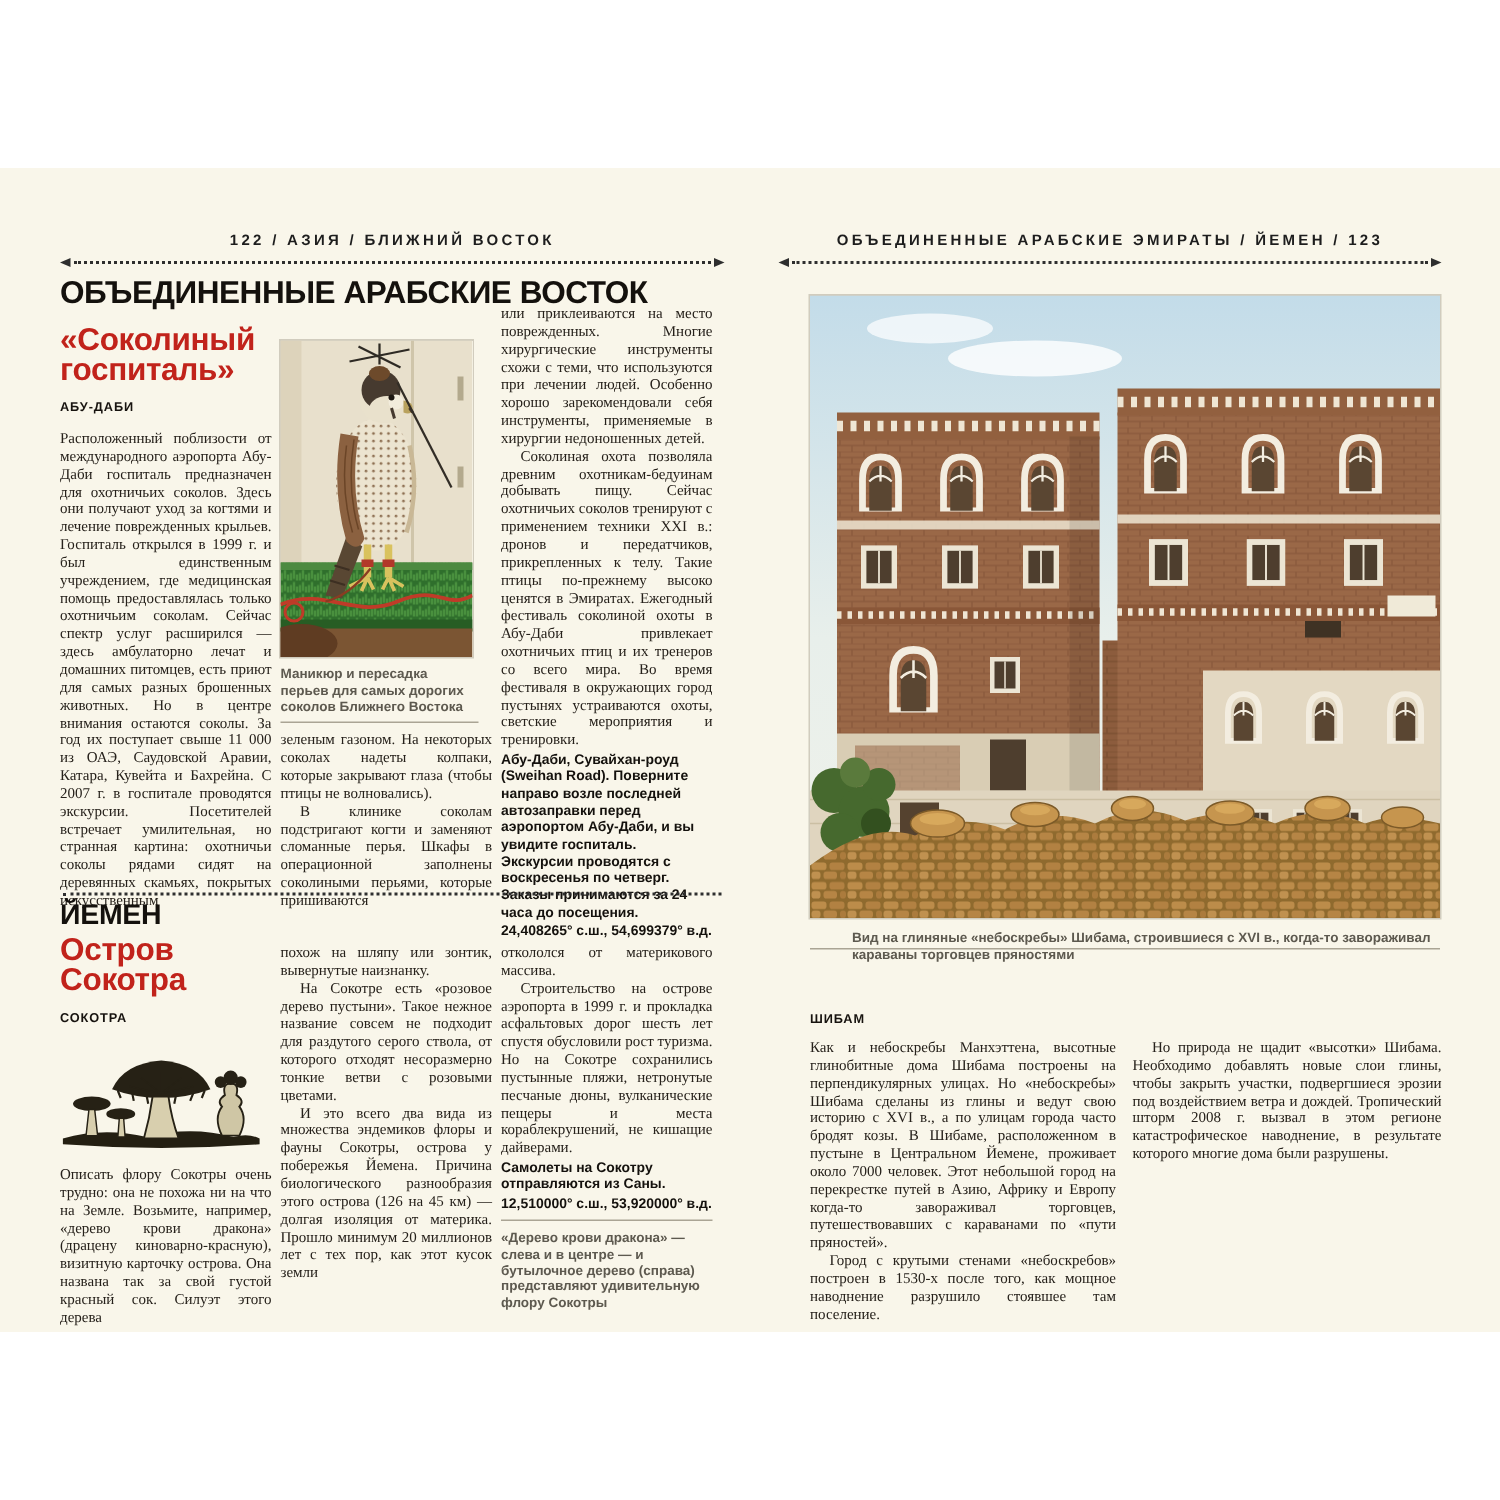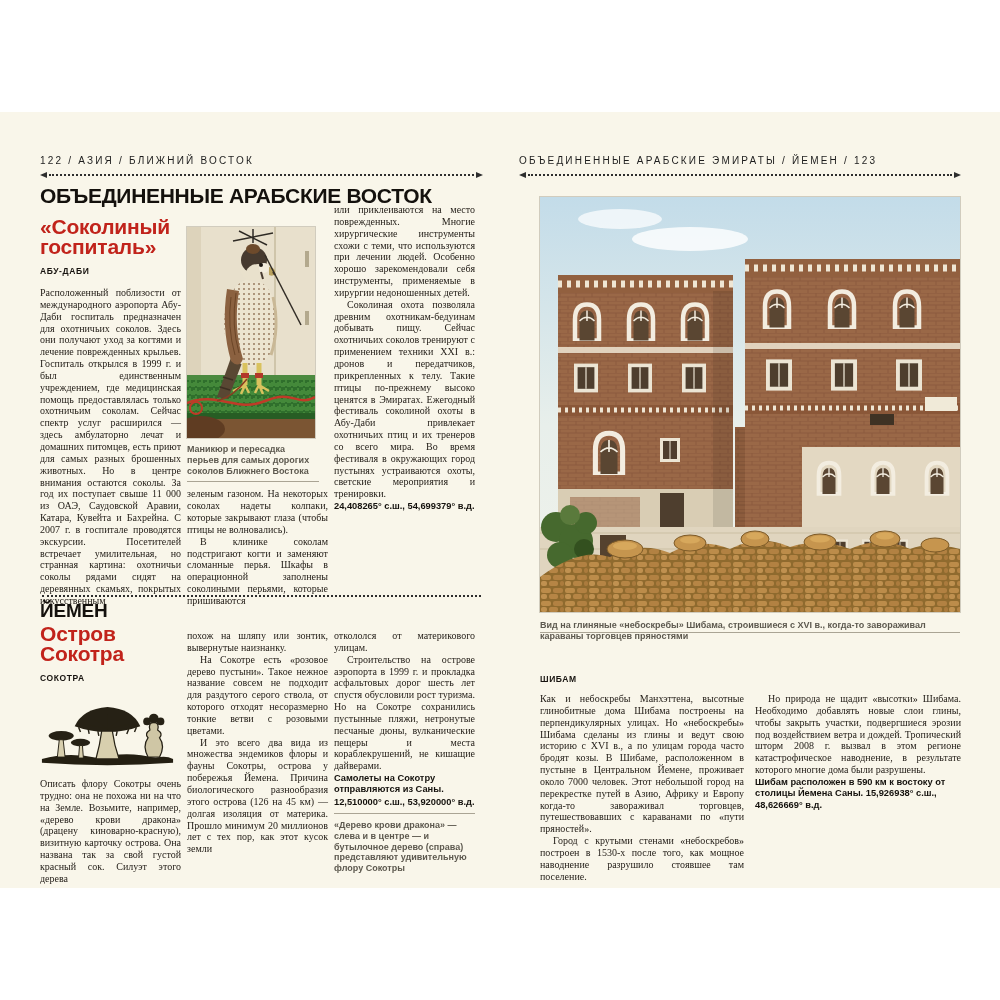--- a/index.html
+++ b/index.html
@@ -1,20 +1,20 @@
 <!DOCTYPE html>
 <html lang="ru"><head>
 <meta charset="utf-8">
 <style>
   html,body{margin:0;padding:0;background:#fff}
   .canvas{position:relative;width:1000px;height:1000px;background:#ffffff;overflow:hidden;
           font-family:"Liberation Sans","DejaVu Sans",sans-serif;color:#1c1a16}
   .page-band{position:absolute;left:0;top:112px;width:1000px;height:776px;background:#f9f6ea}
-  .running-head{position:absolute;font-size:10px;font-weight:normal;letter-spacing:2.2px;
-                color:#1d1d1d;text-align:left;white-space:nowrap}
+  .running-head{position:absolute;font-size:10px;font-weight:bold;letter-spacing:2.2px;
+                color:#1d1d1d;text-align:center;white-space:nowrap}
   .drule{position:absolute;display:flex;align-items:center;height:7px}
   .drule .line{flex:1;height:0;border-top:2px dotted #2e2e2e;margin:0 2px}
   .tri{width:0;height:0;border-top:3px solid transparent;border-bottom:3px solid transparent}
   .tri.l{border-right:7px solid #2e2e2e}
   .tri.r{border-left:7px solid #2e2e2e}
   .sec-title{position:absolute;margin:0;font-size:21px;line-height:23px;font-weight:bold;
              letter-spacing:-0.3px;color:#14110d;white-space:nowrap}
   .art-title{margin:0;font-size:21px;line-height:20px;font-weight:bold;letter-spacing:-0.2px}
   .art-title.big{font-size:19px;line-height:21px}
   .red{color:#c1231b}
@@ -107,20 +107,21 @@
       <p>зеленым газоном. На некоторых соколах надеты колпаки, которые закрывают глаза (чтобы птицы не волновались).</p>
       <p class="ind">В клинике соколам подстригают когти и заменяют сломанные перья. Шкафы в операционной заполнены соколиными перьями, которые пришиваются</p>
     </div>
   </div>
 
   <div class="col" style="left:334px;top:204px;width:141px">
     <div class="body-text">
       <p>или приклеиваются на место поврежденных. Многие хирургические инструменты схожи с теми, что используются при лечении людей. Особенно хорошо зарекомендовали себя инструменты, применяемые в хирургии недоношенных детей.</p>
       <p class="ind">Соколиная охота позволяла древним охотникам-бедуинам добывать пищу. Сейчас охотничьих соколов тренируют с применением техники XXI в.: дронов и передатчиков, прикрепленных к телу. Такие птицы по-прежнему высоко ценятся в Эмиратах. Ежегодный фестиваль соколиной охоты в Абу-Даби привлекает охотничьих птиц и их тренеров со всего мира. Во время фестиваля в окружающих город пустынях устраиваются охоты, светские мероприятия и тренировки.</p>
     </div>
+    <div class="dir">Абу-Даби, Сувайхан-роуд (Sweihan Road). Поверните направо возле последней автозаправки перед аэропортом Абу-Даби, и вы увидите госпиталь. Экскурсии проводятся с воскресенья по четверг. Заказы принимаются за 24 часа до посещения.</div>
     <div class="dir">24,408265° с.ш., 54,699379° в.д.</div>
   </div>
 
   <div class="drule" style="left:40px;top:592px;width:443px">
     <span class="line"></span>
   </div>
 
   <div class="col" style="left:40px;top:600px;width:141px">
     <h2 class="art-title big blk">ЙЕМЕН</h2>
     <h2 class="art-title red" style="margin-top:3px">Остров Сокотра</h2>
@@ -148,21 +149,21 @@
   <div class="col" style="left:187px;top:630px;width:141px">
     <div class="body-text">
       <p>похож на шляпу или зонтик, вывернутые наизнанку.</p>
       <p class="ind">На Сокотре есть «розовое дерево пустыни». Такое нежное название совсем не подходит для раздутого серого ствола, от которого отходят несоразмерно тонкие ветви с розовыми цветами.</p>
       <p class="ind">И это всего два вида из множества эндемиков флоры и фауны Сокотры, острова у побережья Йемена. Причина биологического разнообразия этого острова (126 на 45 км) — долгая изоляция от материка. Прошло минимум 20 миллионов лет с тех пор, как этот кусок земли</p>
     </div>
   </div>
 
   <div class="col" style="left:334px;top:630px;width:141px">
     <div class="body-text">
-      <p>откололся от материкового улицам.</p>
+      <p>откололся от материкового массива.</p>
       <p class="ind">Строительство на острове аэропорта в 1999 г. и прокладка асфальтовых дорог шесть лет спустя обусловили рост туризма. Но на Сокотре сохранились пустынные пляжи, нетронутые песчаные дюны, вулканические пещеры и места кораблекрушений, не кишащие дайверами.</p>
     </div>
     <div class="dir">Самолеты на Сокотру отправляются из Саны.</div>
     <div class="dir">12,510000° с.ш., 53,920000° в.д.</div>
     <hr class="thin-rule">
     <div class="caption">«Дерево крови дракона» — слева и в центре — и бутылочное дерево (справа) представляют удивительную флору Сокотры</div>
   </div>
 
   <div class="running-head" style="left:519px;top:155px;width:442px">ОБЪЕДИНЕННЫЕ АРАБСКИЕ ЭМИРАТЫ / ЙЕМЕН / 123</div>
   <div class="drule" style="left:519px;top:171px;width:442px">
@@ -282,30 +283,29 @@
     </g>
     <g fill="#d9ab5e" opacity="0.9">
       <ellipse cx="85" cy="349" rx="12" ry="4"></ellipse>
       <ellipse cx="150" cy="343" rx="10" ry="3.5"></ellipse>
       <ellipse cx="215" cy="339" rx="9" ry="3.5"></ellipse>
       <ellipse cx="280" cy="342" rx="10" ry="3.5"></ellipse>
       <ellipse cx="345" cy="339" rx="9" ry="3.5"></ellipse>
     </g>
   </svg>
 
-  <div class="caption" style="position:absolute;left:540px;top:620px;width:420px">Вид на глиняные «небоскребы» Шибама, строившиеся с XVI в., когда-то завораживал караваны торговцев пряностями</div>
+  <div class="caption" style="position:absolute;left:568px;top:620px;width:420px">Вид на глиняные «небоскребы» Шибама, строившиеся с XVI в., когда-то завораживал караваны торговцев пряностями</div>
   <hr class="thin-rule" style="position:absolute;left:540px;top:632px;width:420px;margin:0">
 
   <div class="loc" style="position:absolute;left:540px;top:674px;margin:0">ШИБАМ</div>
 
   <div class="col" style="left:540px;top:693px;width:204px">
     <div class="body-text">
       <p>Как и небоскребы Манхэттена, высотные глинобитные дома Шибама построены на перпендикулярных улицах. Но «небоскребы» Шибама сделаны из глины и ведут свою историю с XVI в., а по улицам города часто бродят козы. В Шибаме, расположенном в пустыне в Центральном Йемене, проживает около 7000 человек. Этот небольшой город на перекрестке путей в Азию, Африку и Европу когда-то завораживал торговцев, путешествовавших с караванами по «пути пряностей».</p>
       <p class="ind">Город с крутыми стенами «небоскребов» построен в 1530-х после того, как мощное наводнение разрушило стоявшее там поселение.</p>
     </div>
   </div>
   <div class="col" style="left:755px;top:693px;width:206px">
     <div class="body-text">
       <p class="ind">Но природа не щадит «высотки» Шибама. Необходимо добавлять новые слои глины, чтобы закрыть участки, подвергшиеся эрозии под воздействием ветра и дождей. Тропический шторм 2008 г. вызвал в этом регионе катастрофическое наводнение, в результате которого многие дома были разрушены.</p>
     </div>
-    <div class="dir">Шибам расположен в 590 км к востоку от столицы Йемена Саны. 15,926938° с.ш., 48,626669° в.д.</div>
   </div>
 </div>
 
 </body></html>

